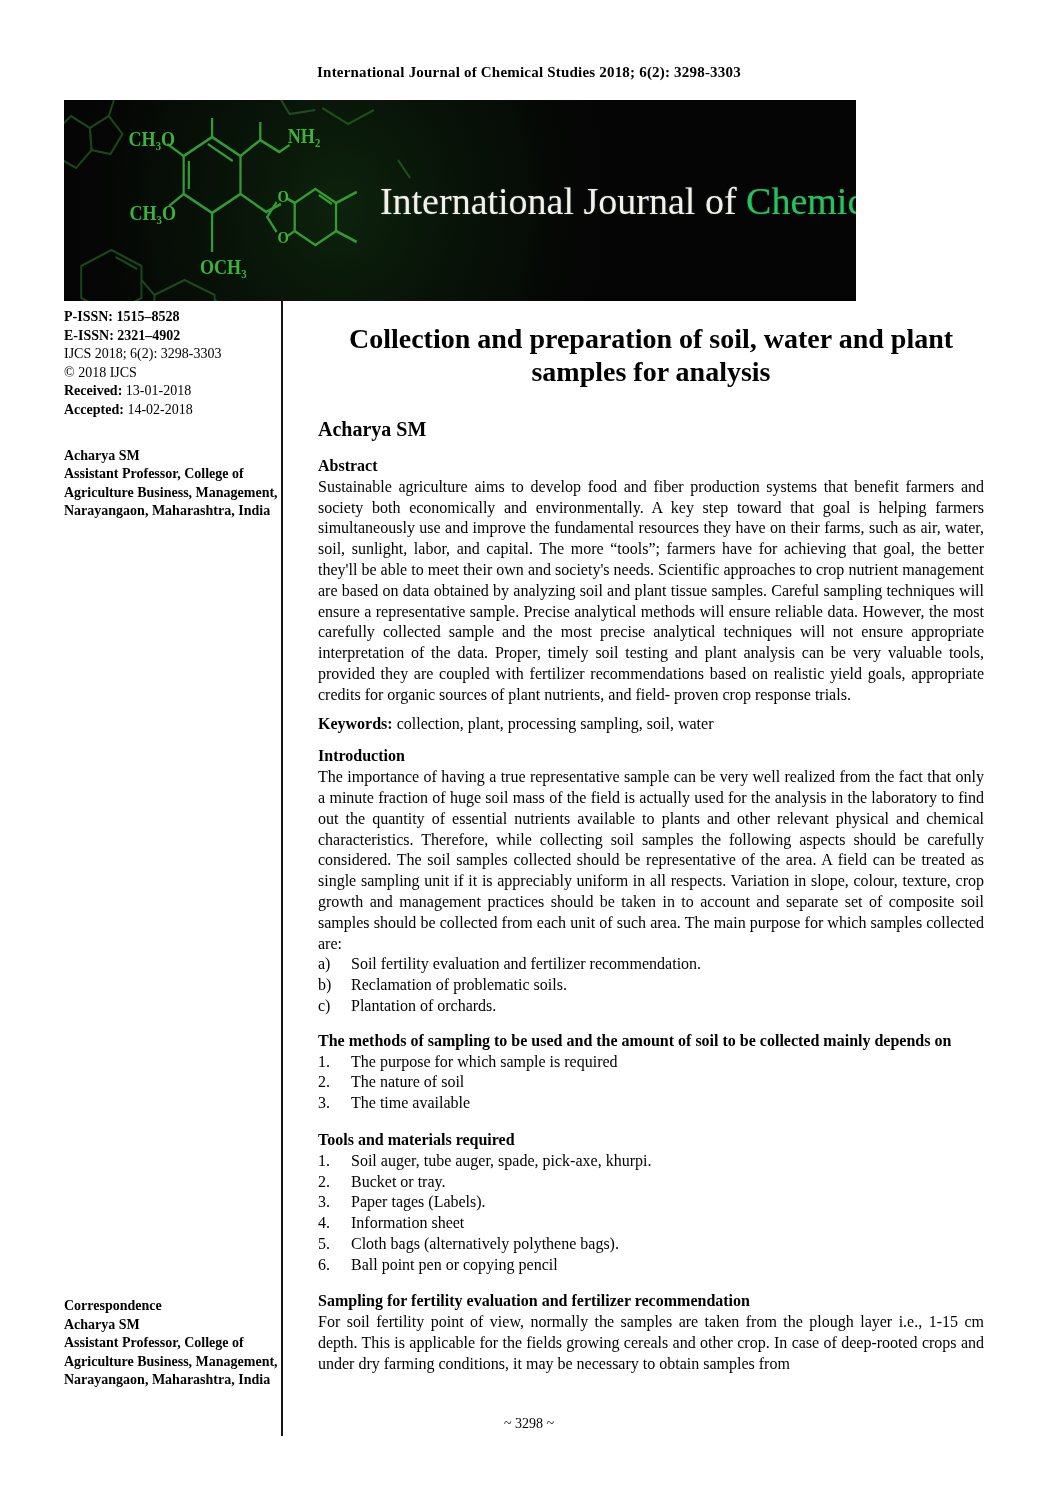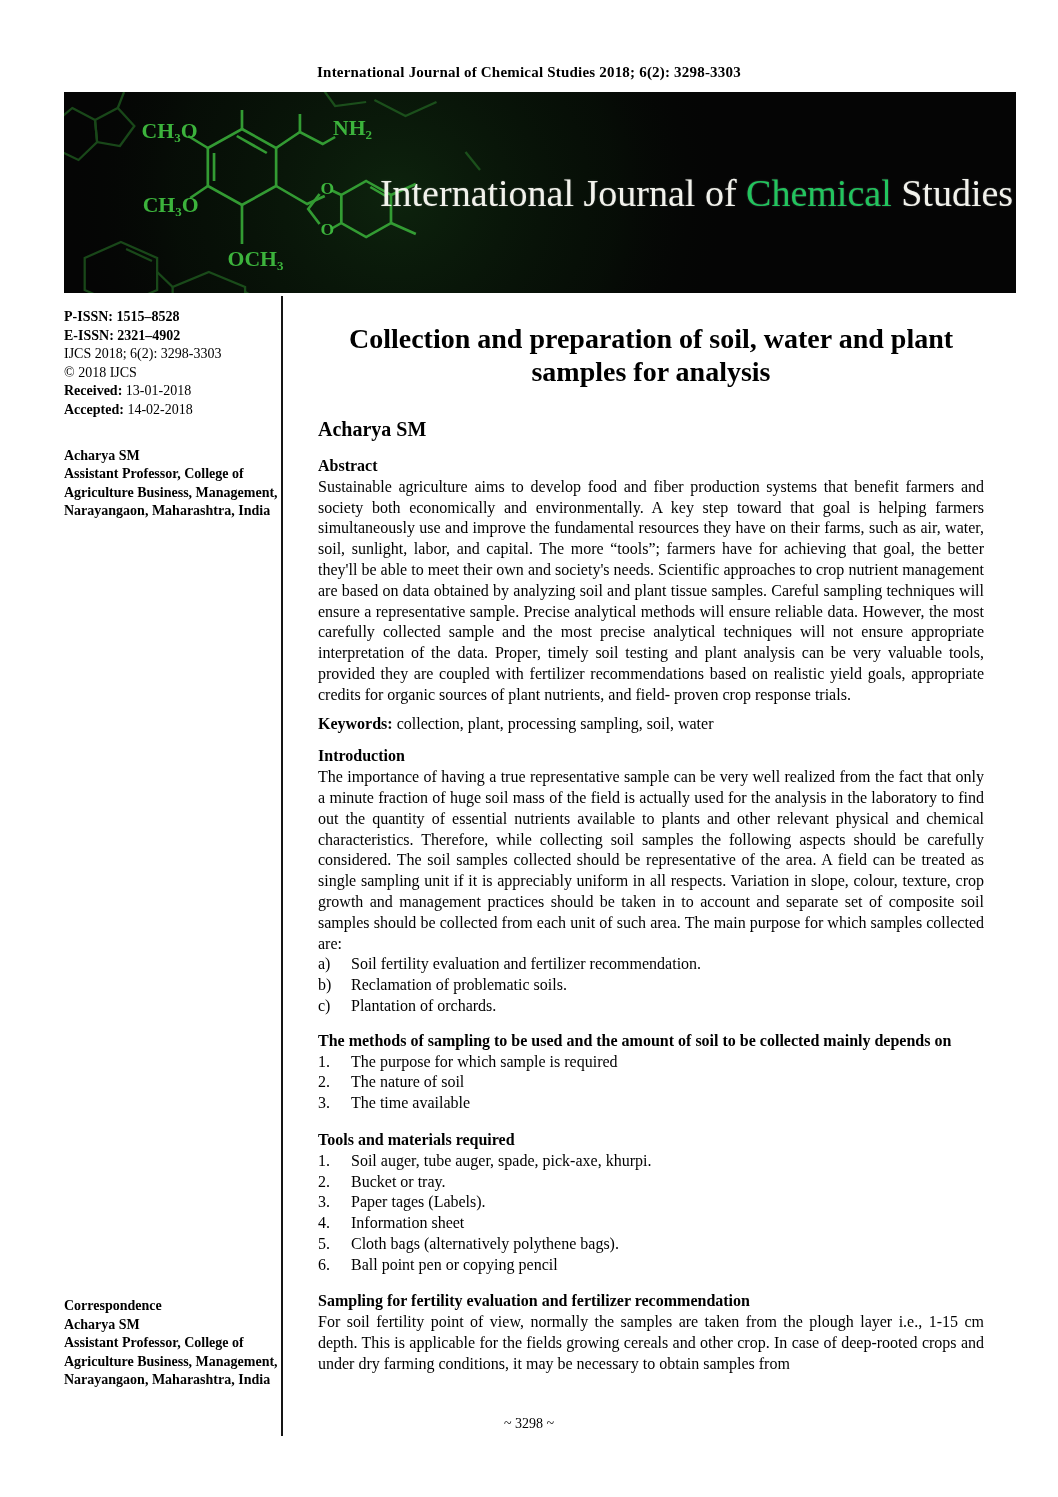--- a/index.html
+++ b/index.html
@@ -11,21 +11,21 @@
     overflow:hidden;
   }
   
   .running-head {
     position:absolute; top:64px; left:0; width:100%;
     text-align:center; font-size:15px; font-weight:bold;
     letter-spacing:.2px;
   }
   
   .banner {
-    position:absolute; left:64px; top:92px; width:952px; height:201px;
+    position:absolute; left:64px; top:100px; width:792px; height:201px;
     background:#050505; overflow:hidden;
   }
   .banner svg { position:absolute; left:0; top:0; width:100%; height:100%; }
   .banner-title {
     position:absolute; left:345px; top:0; width:575px; height:100%;
     display:flex; align-items:center; justify-content:center;
     font-size:38px; color:#f2f2ec; white-space:pre;
     text-shadow:0 0 2px rgba(255,255,255,.25);
   }
   .banner-title .red { color:#22c55e; }

